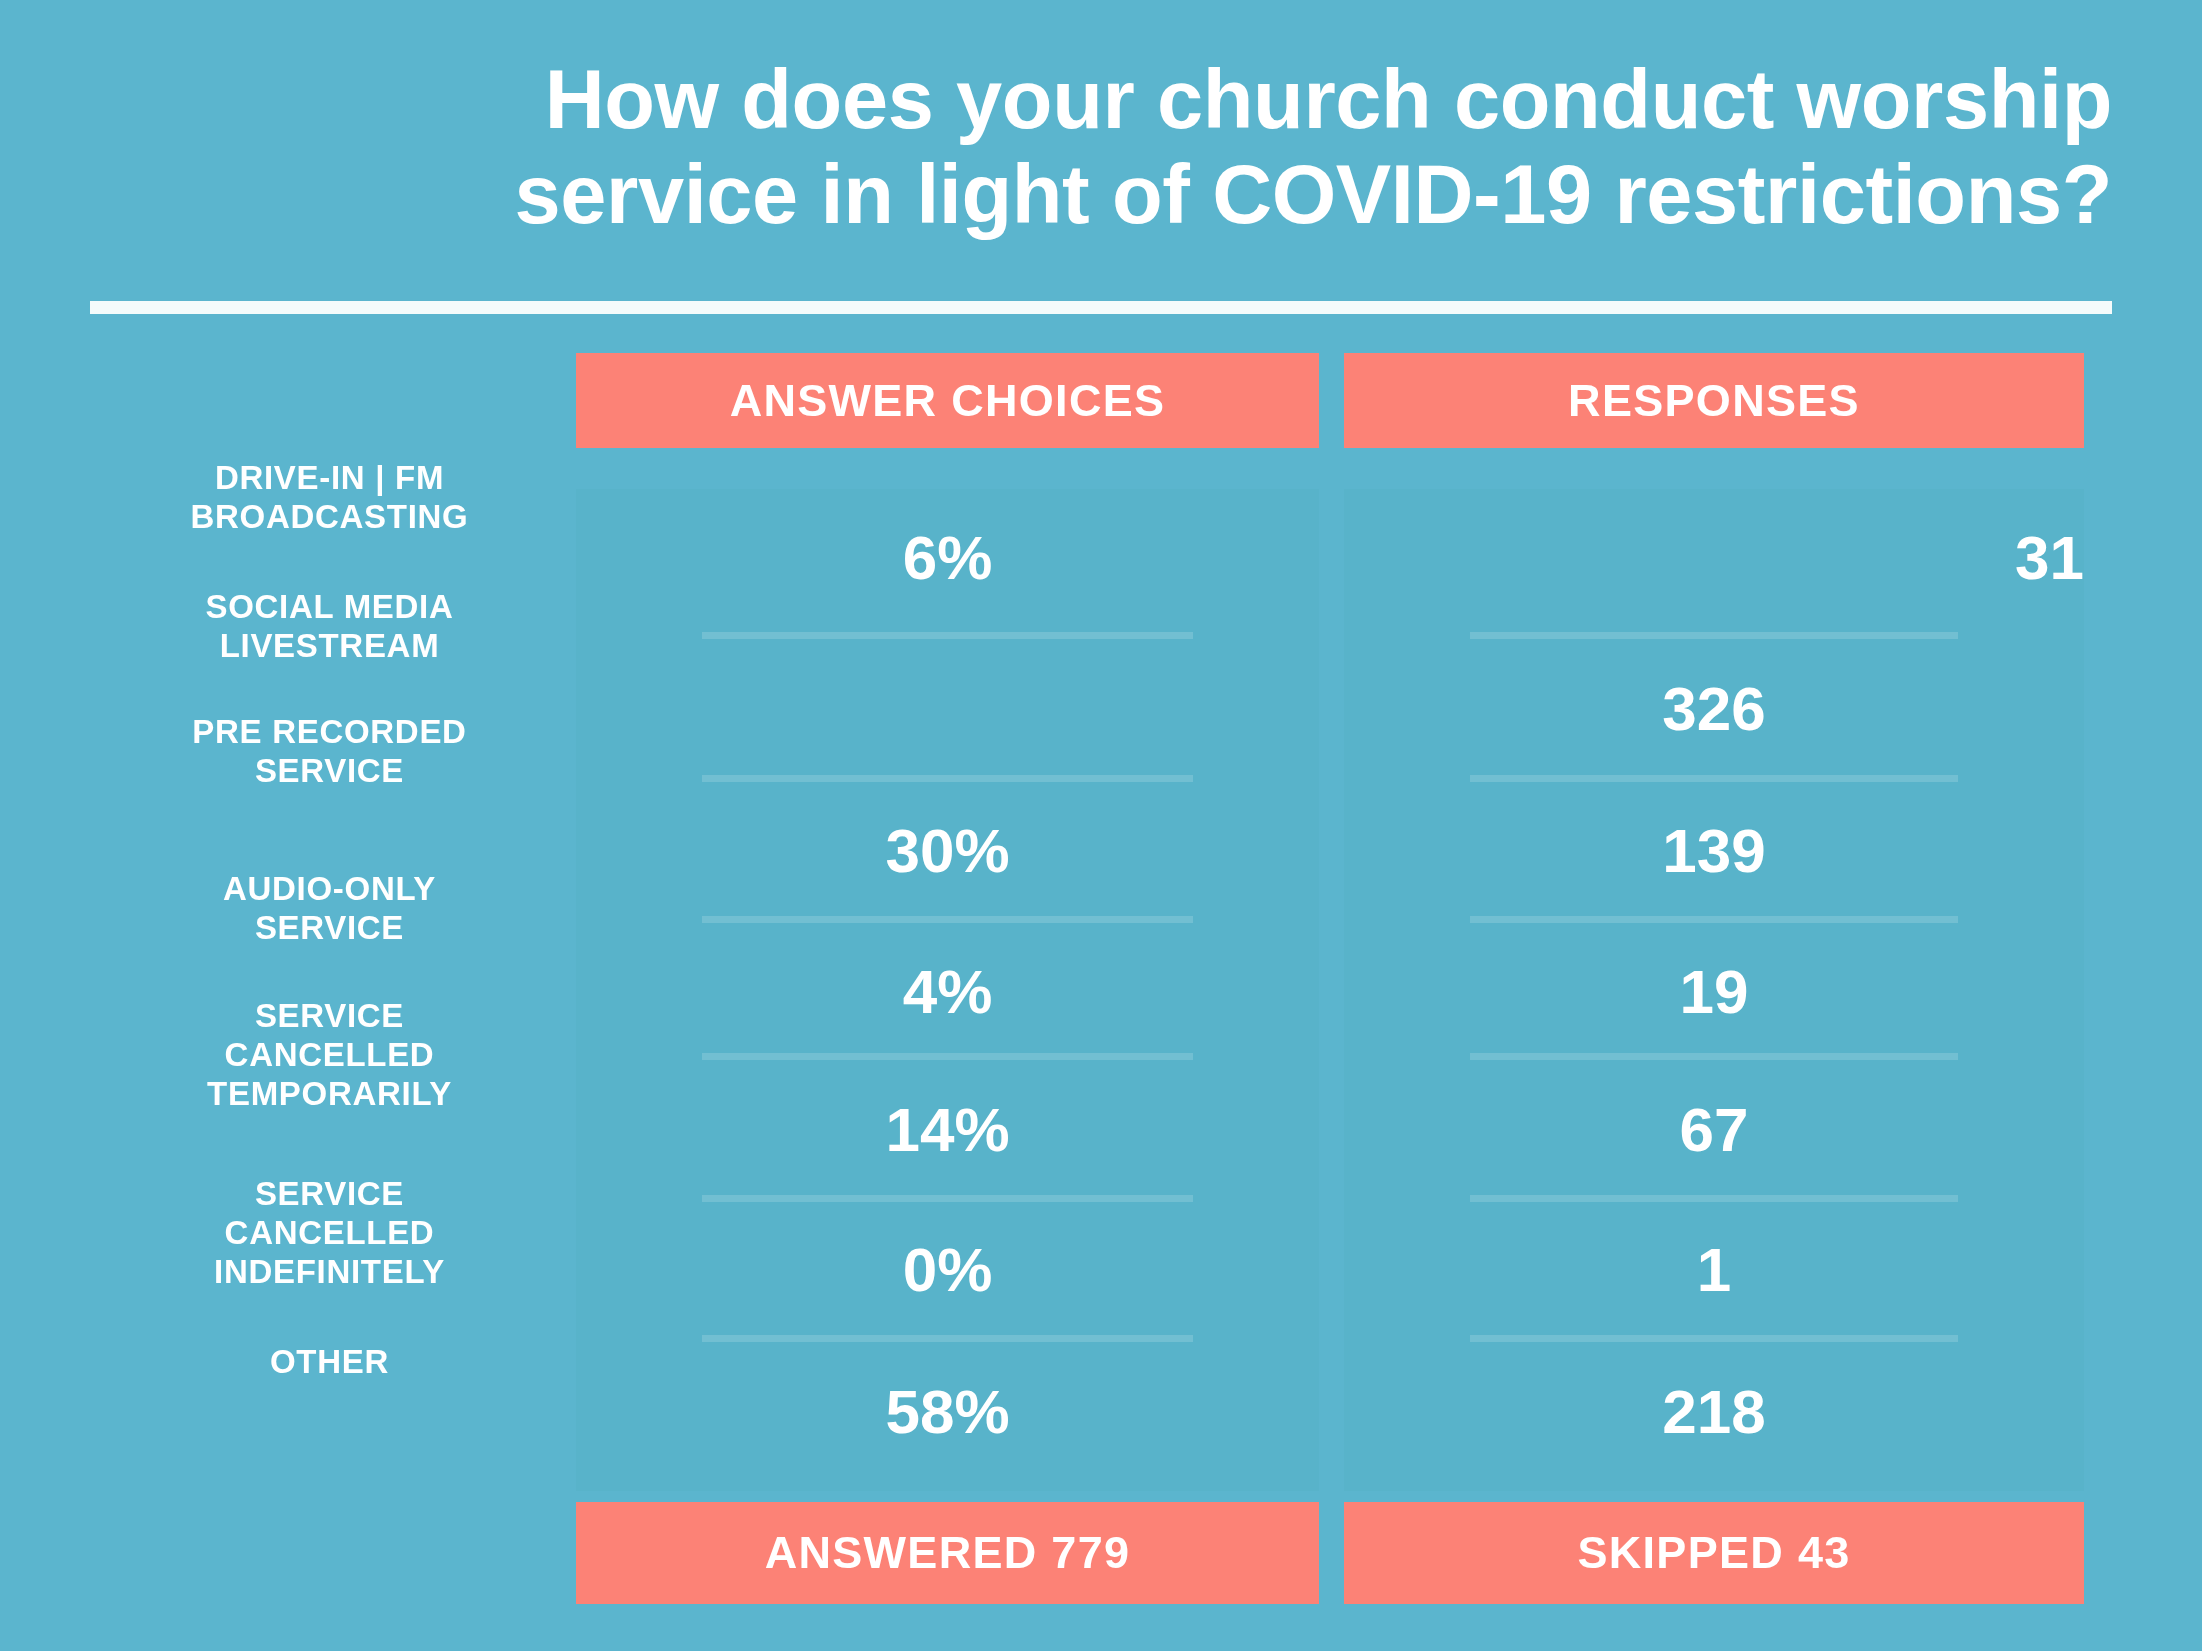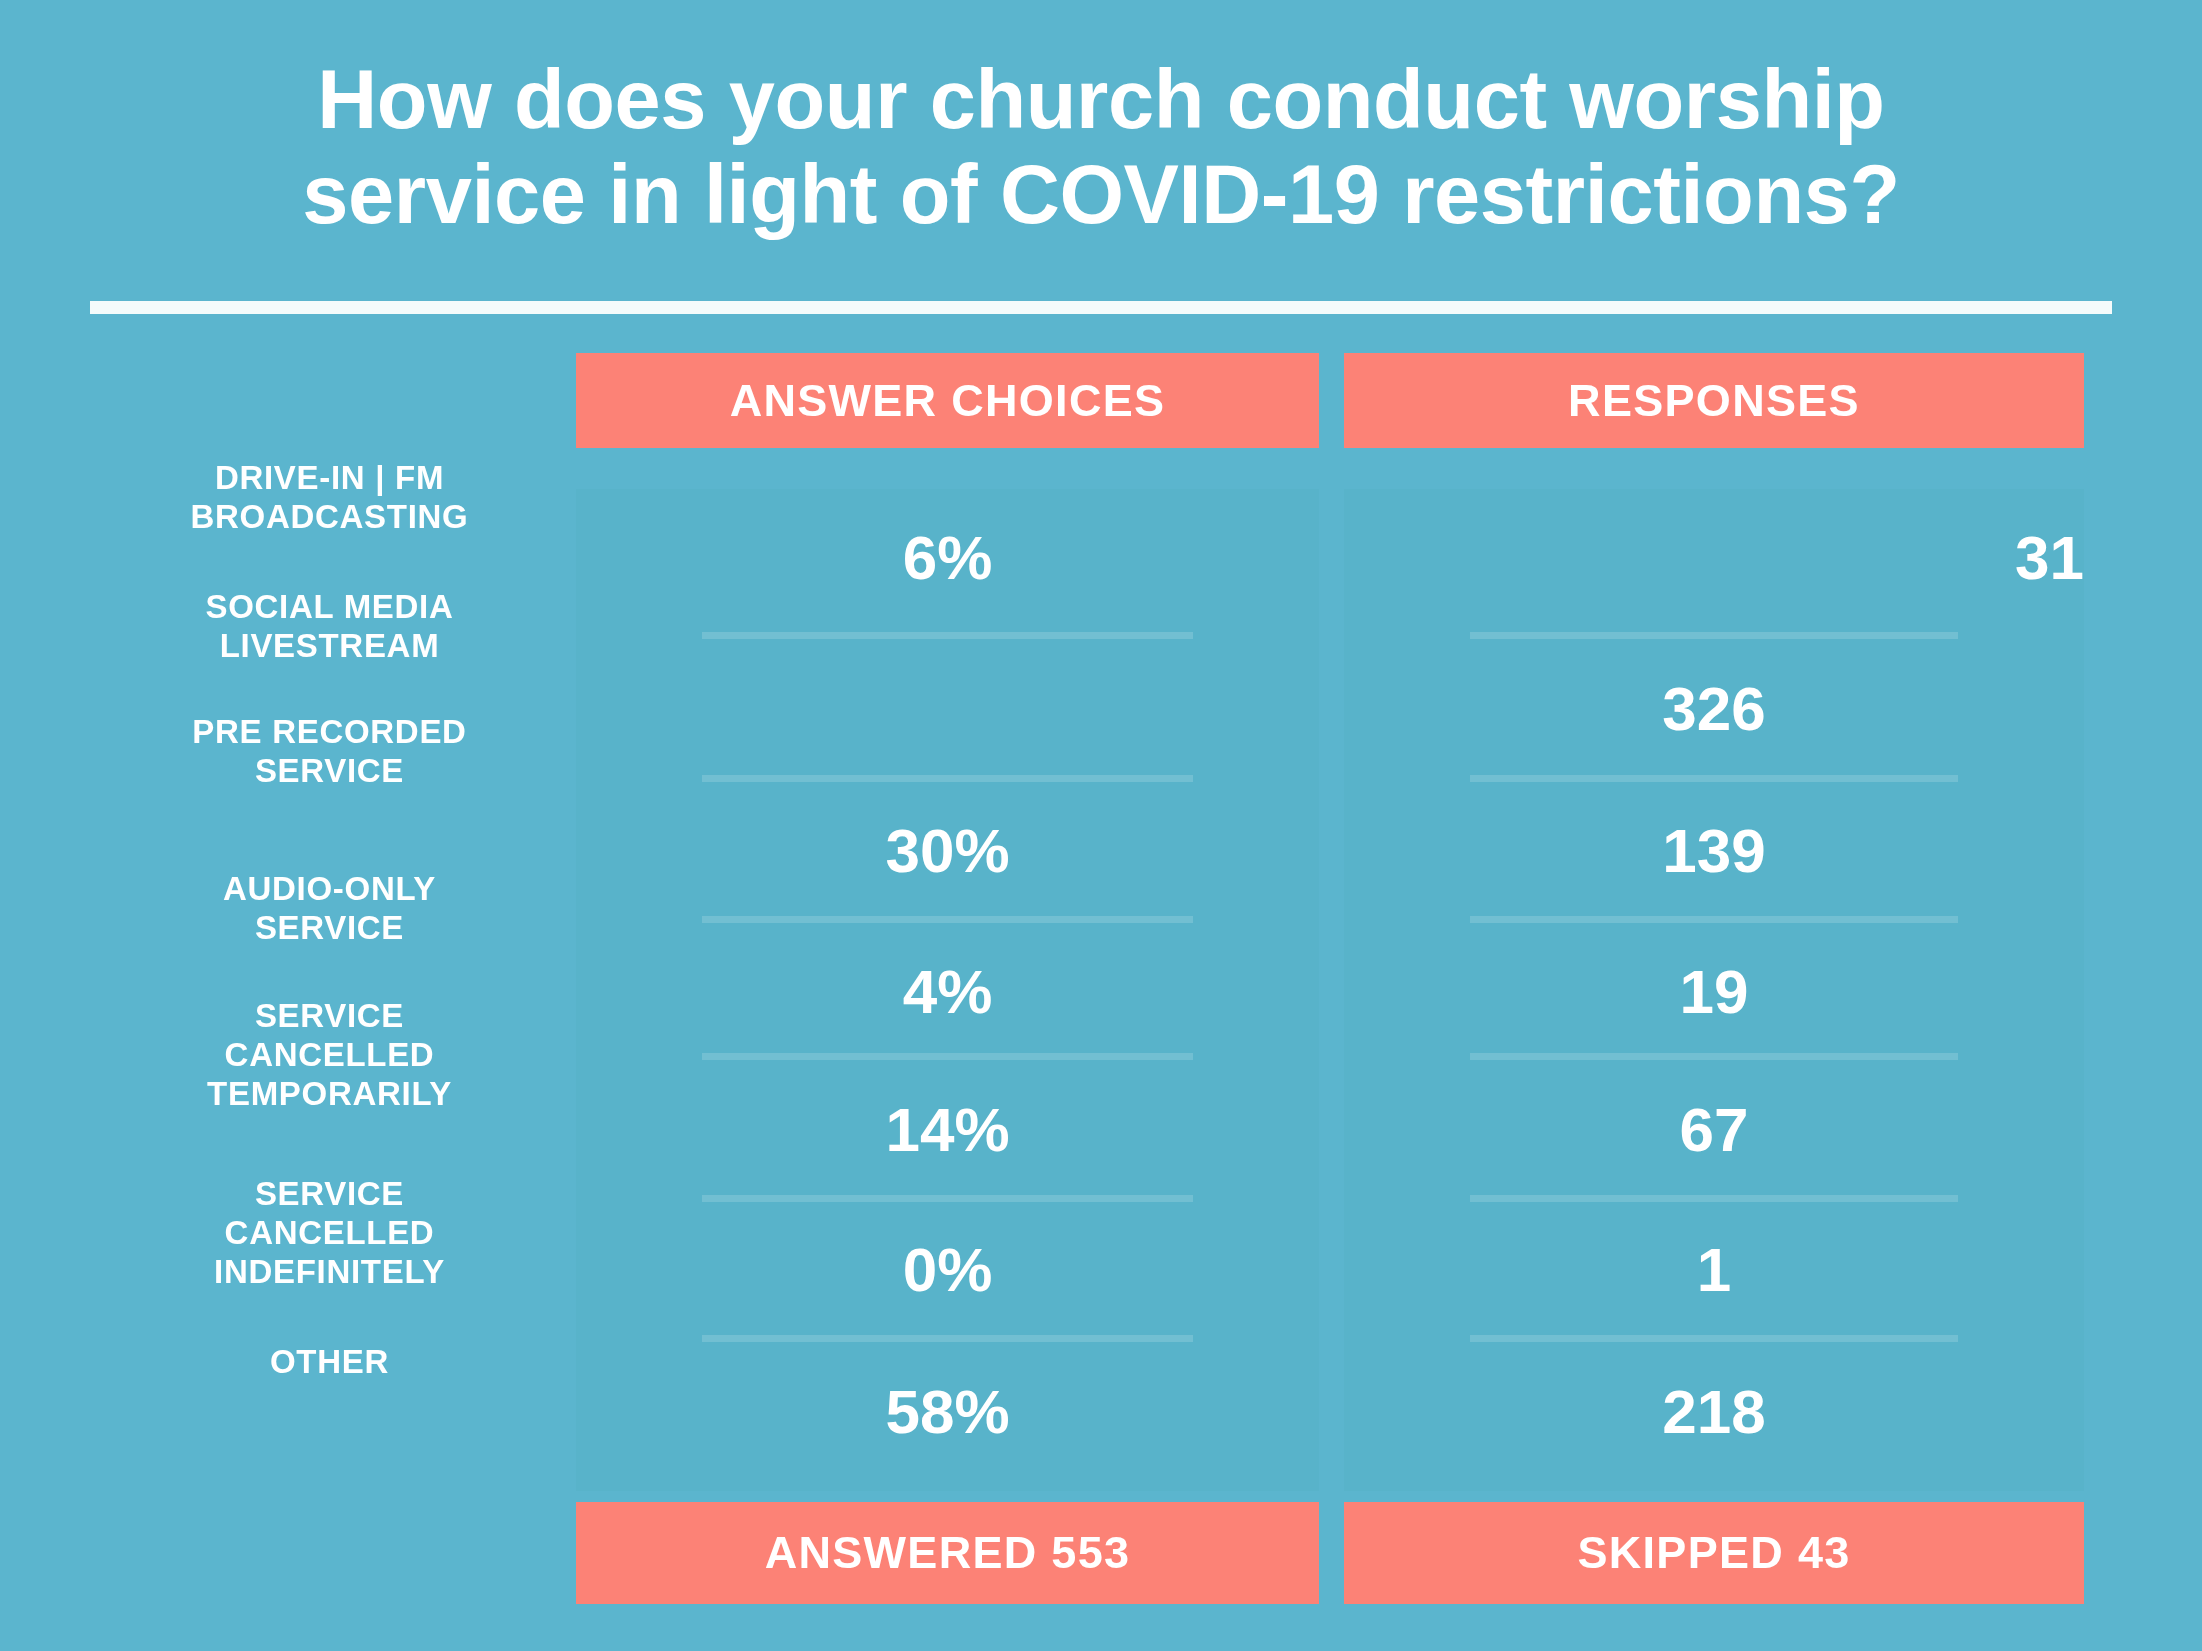--- a/index.html
+++ b/index.html
@@ -22,21 +22,21 @@
     top: 53px;
     width: 2022px;
   }
   .title {
     color: #FFFFFF;
     font-size: 83px;
     line-height: 1.14;
     font-weight: bold;
     letter-spacing: -0.4px;
     margin: 0;
-    text-align: center;
+    text-align: right;
     white-space: pre-line;
   }
   .title-rule {
     position: absolute;
     left: 90px;
     top: 301px;
     width: 2022px;
     height: 13px;
     background: #F4FBFB;
   }
@@ -210,21 +210,21 @@
         <span class="value">0%</span>
       </div>
       <div class="divider" style="top:846px;"></div>
 
       <div class="row" style="top:854px;height:138px;">
         <span class="value">58%</span>
       </div>
     </div>
 
     <div class="foot-cell">
-      <span>ANSWERED 553</span>
+      <span>ANSWERED 779</span>
     </div>
   </div>
 
   <div class="col col-responses">
     <div class="col-body"></div>
 
     <div class="head-cell">
       <span>RESPONSES</span>
     </div>
 

